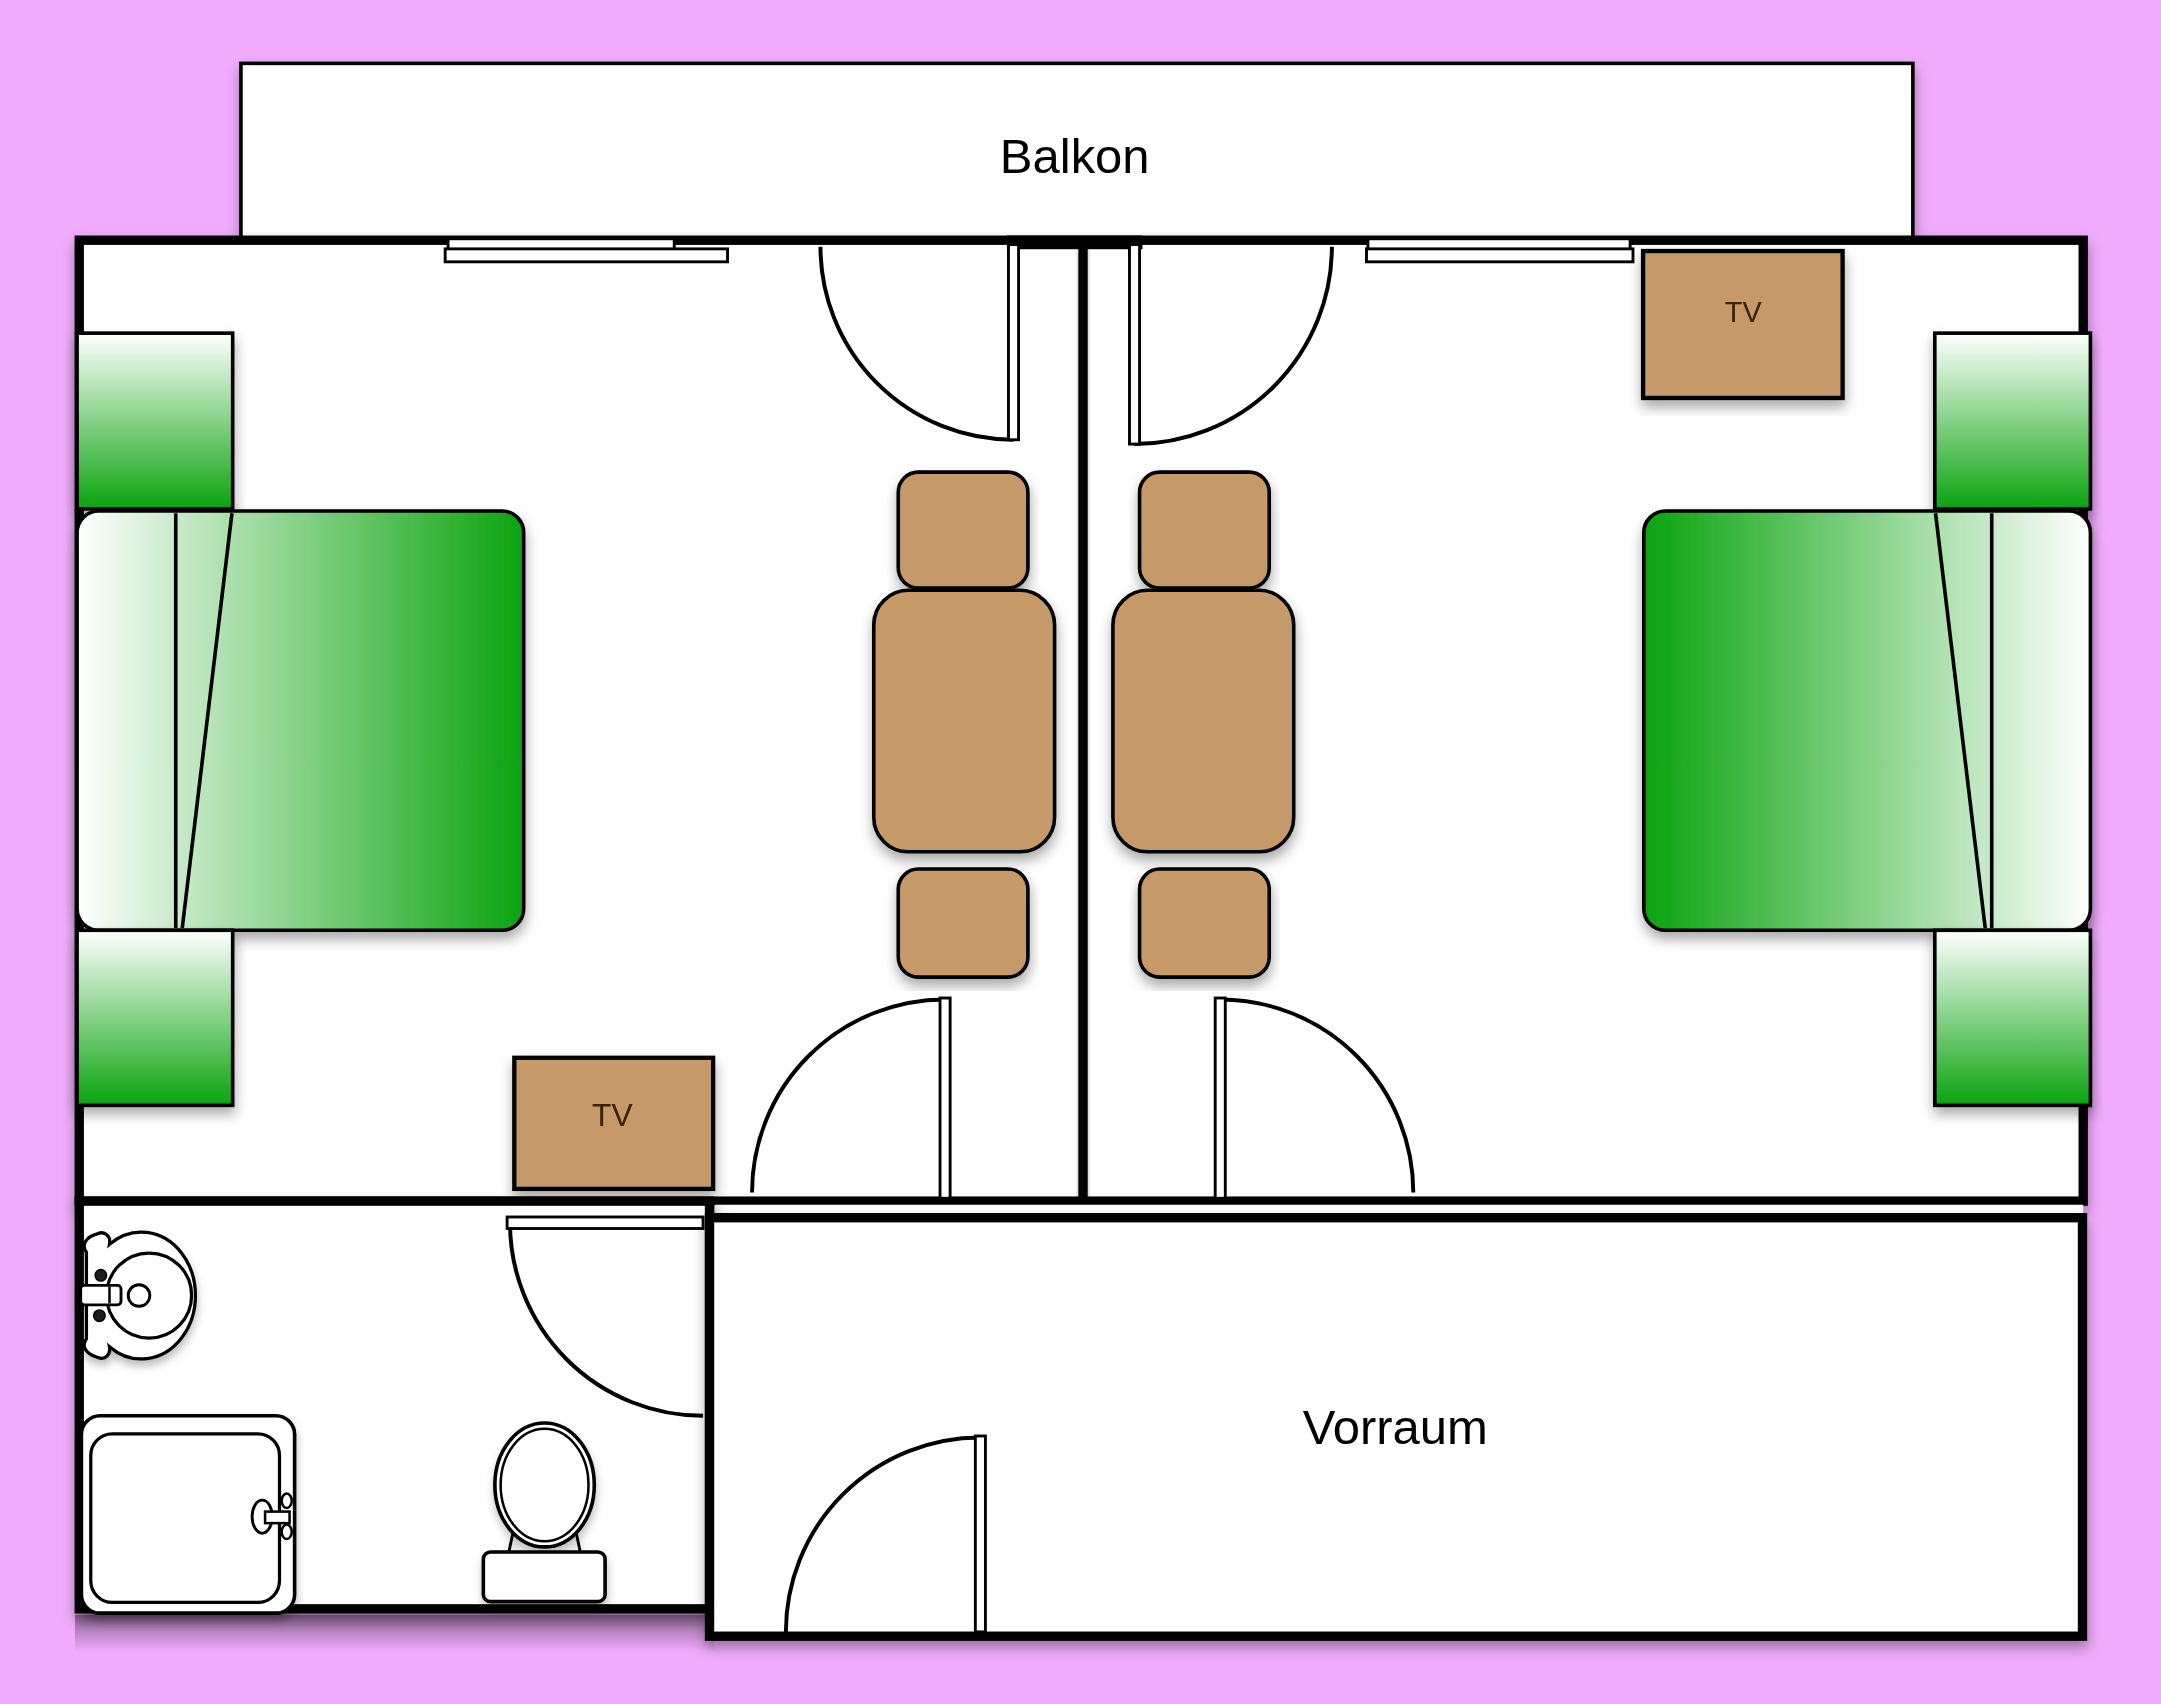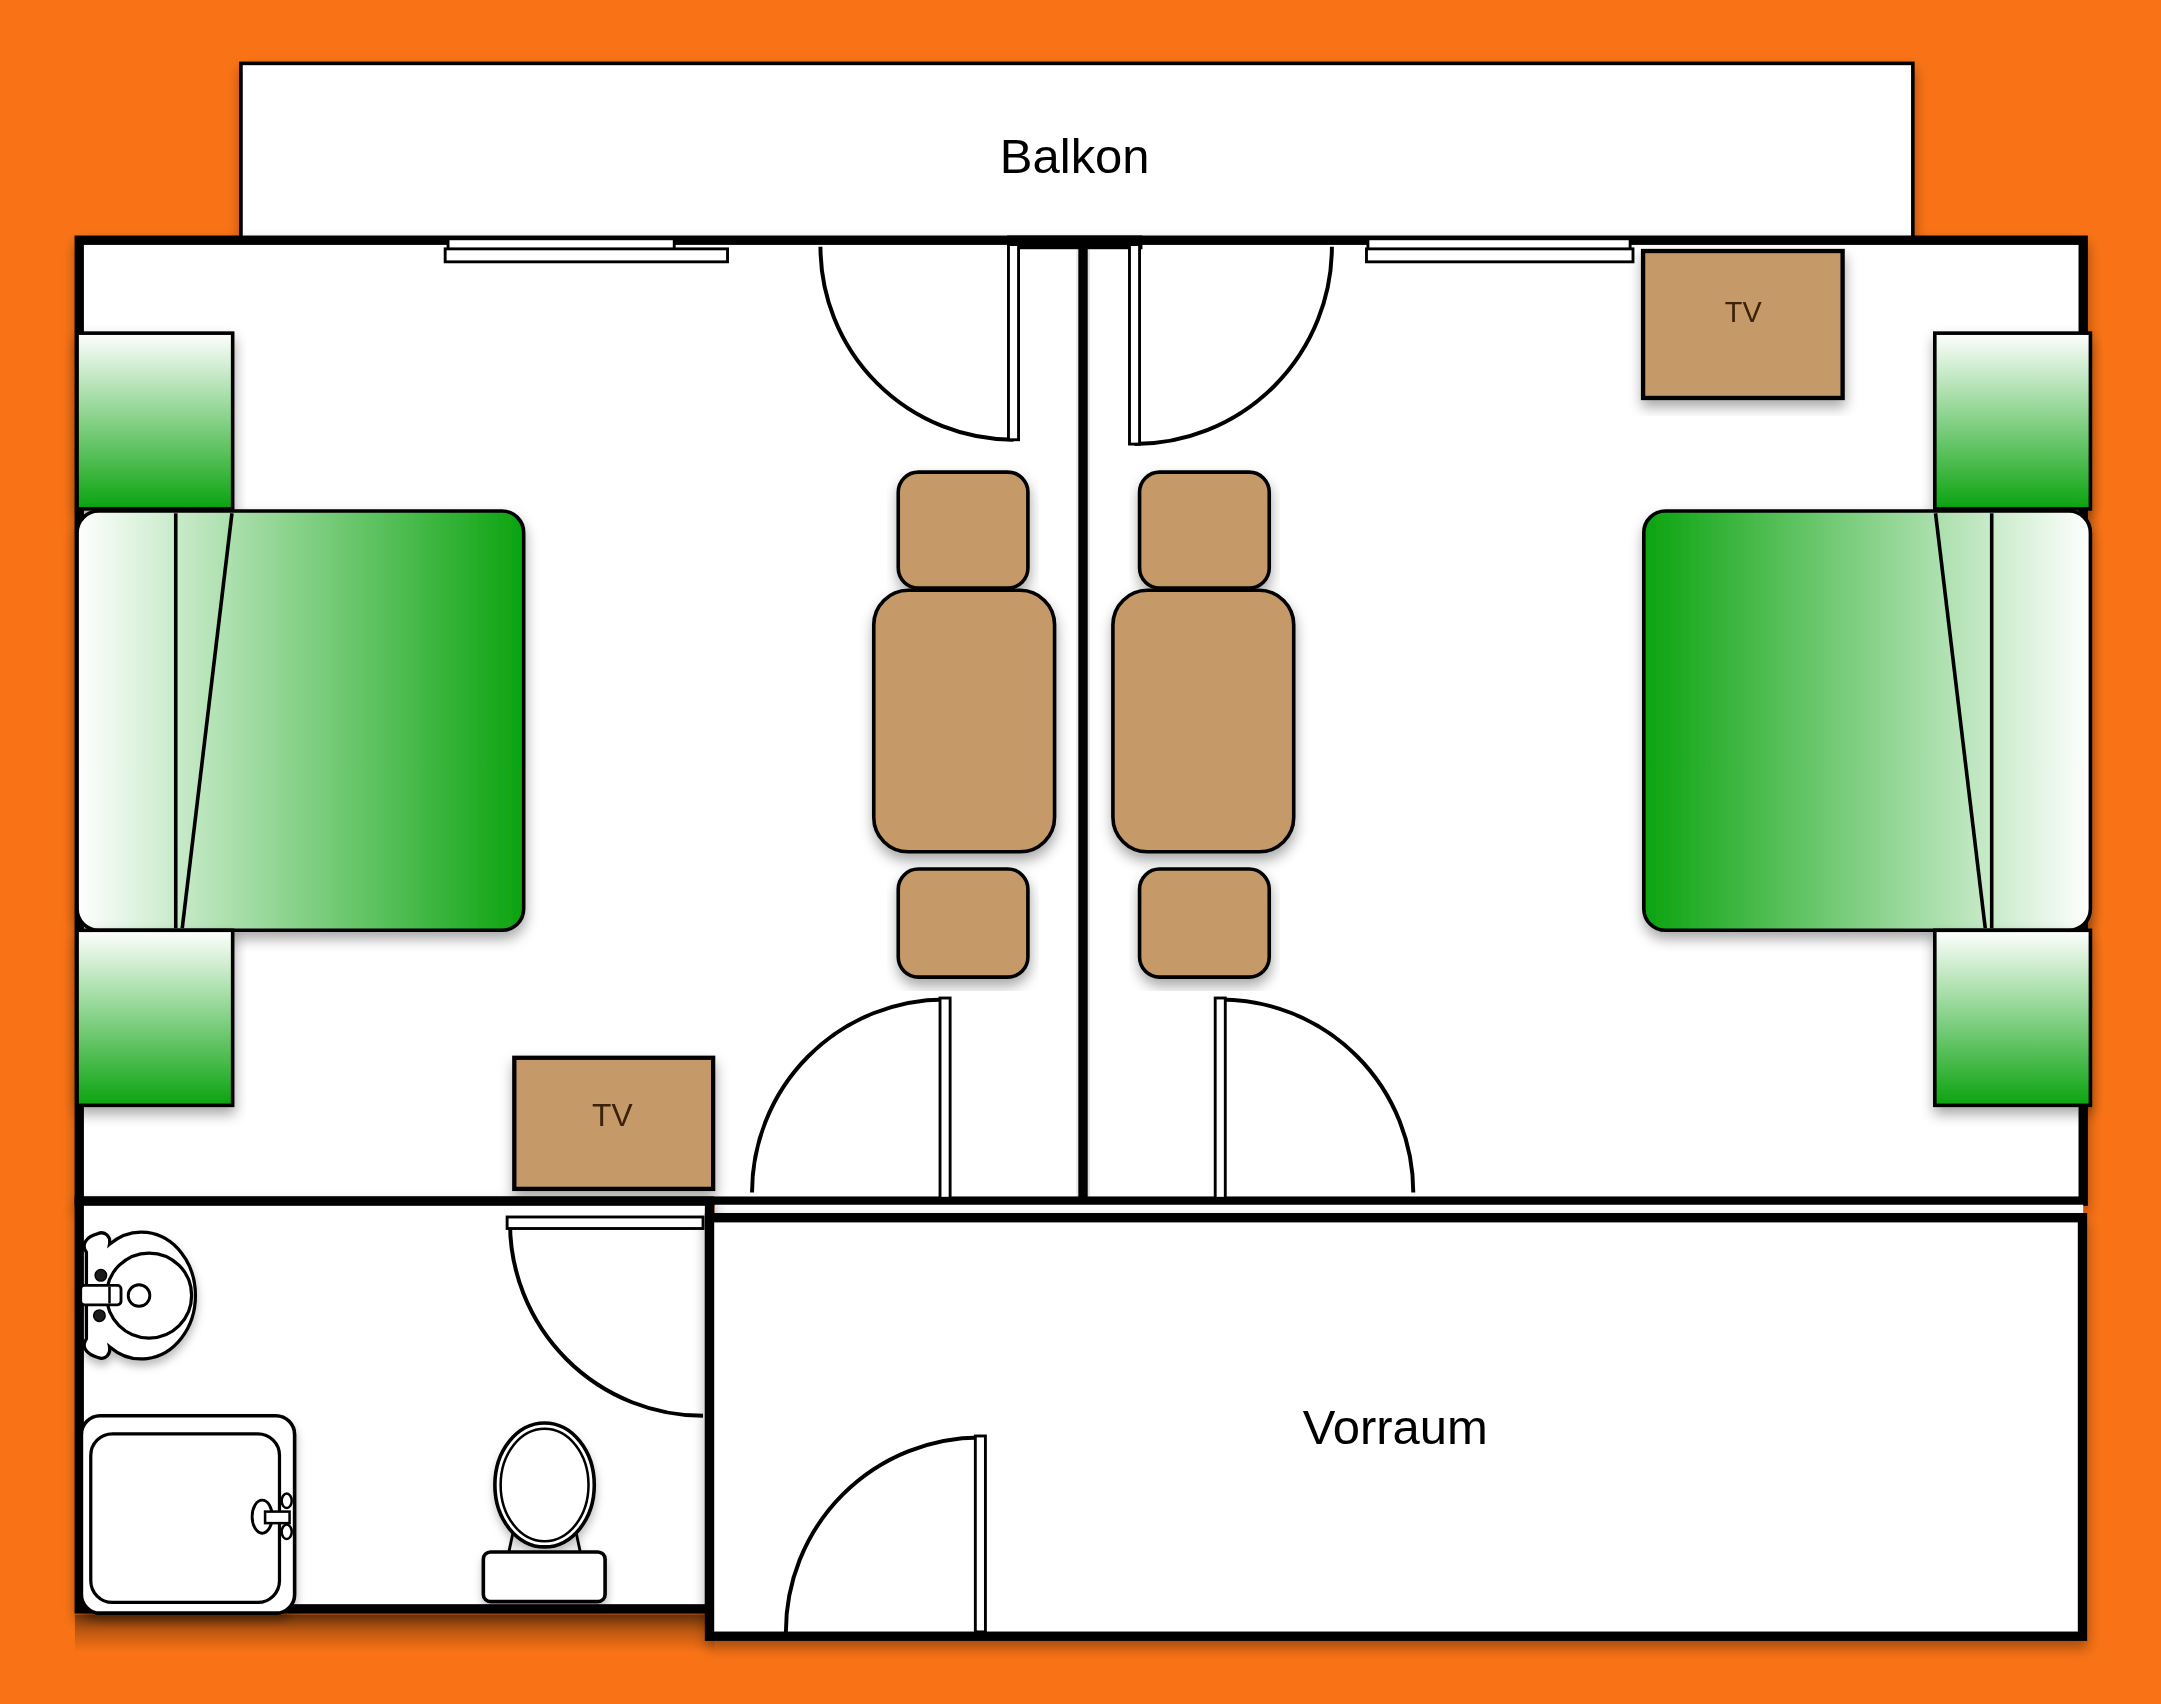--- a/index.html
+++ b/index.html
@@ -1,16 +1,16 @@
 <!DOCTYPE html>
 <html style="font-size:11.5px"><head>
 <meta charset="utf-8">
 <style>
   html, body { margin: 0; padding: 0; background: #ffffff; }
-  .page { width: 2161px; height: 1705px; position: relative; background: #f97316; overflow: hidden; }
+  .page { width: 2161px; height: 1705px; position: relative; background: #f0abfc; overflow: hidden; }
   svg { display: block; }
   text { font-family: "Liberation Sans", "DejaVu Sans", sans-serif; }
   .room-label { font-size: 68px; fill: #000000; }
   .tv-label { fill: #3a2008; } .tv-label-left { font-size: 44px; } .tv-label-right { font-size: 40px; }
 </style>
 </head>
 <body>
 
 <div class="page">
 <svg width="2161" height="1705" viewBox="0 0 3000 2366">

